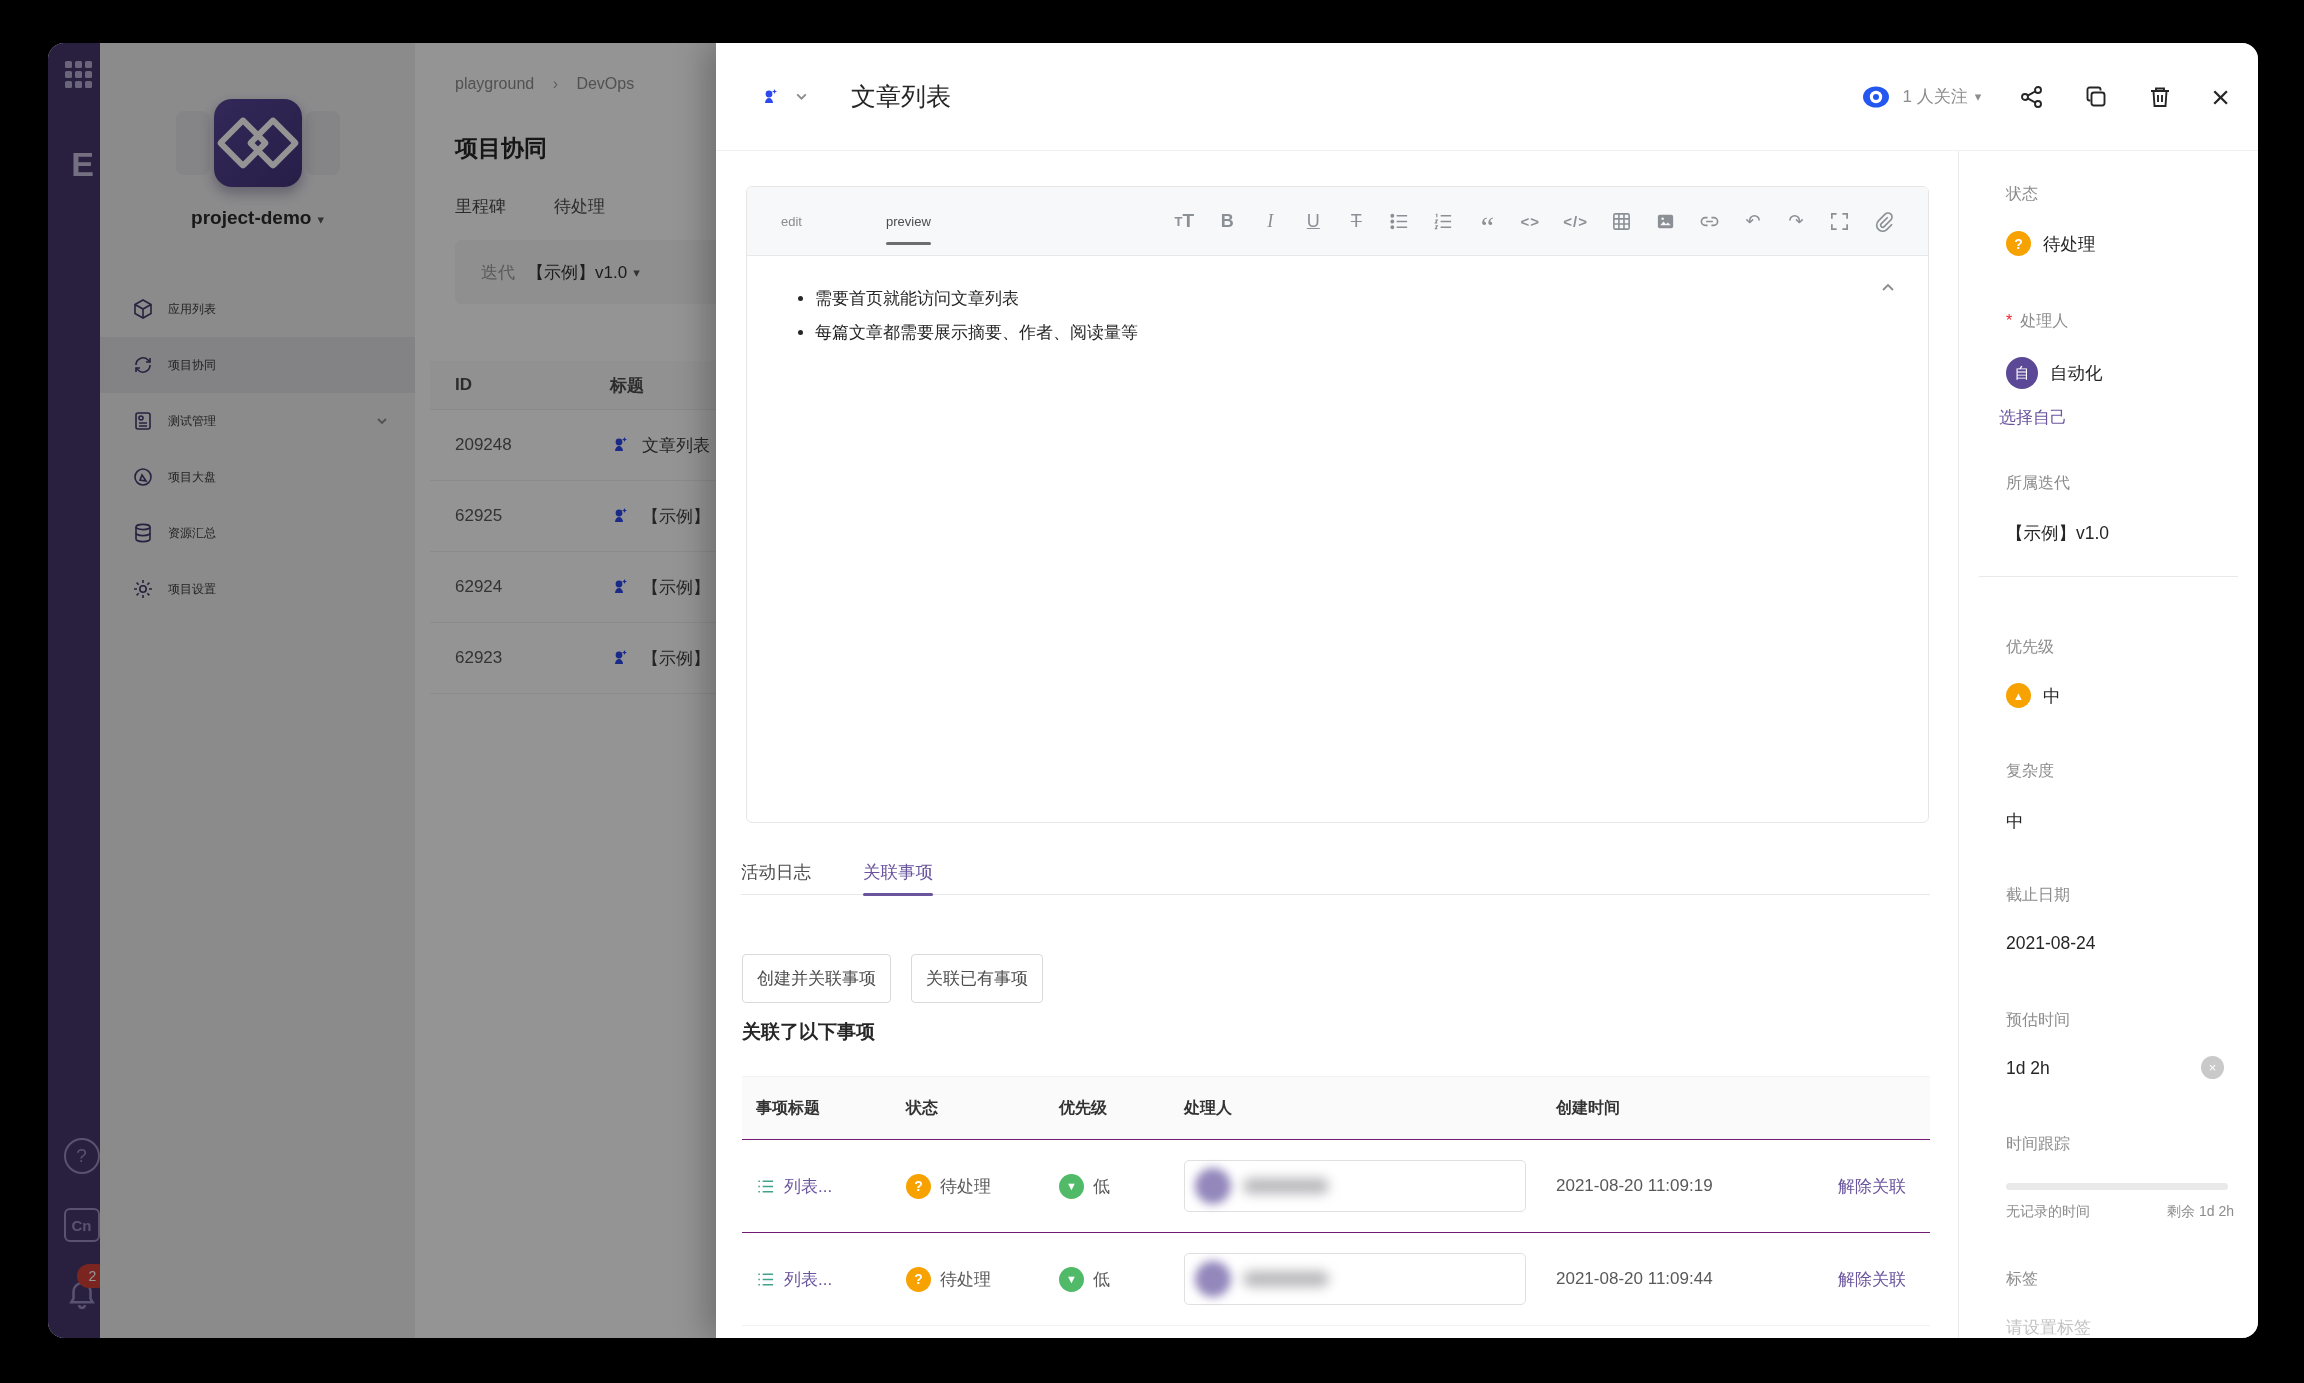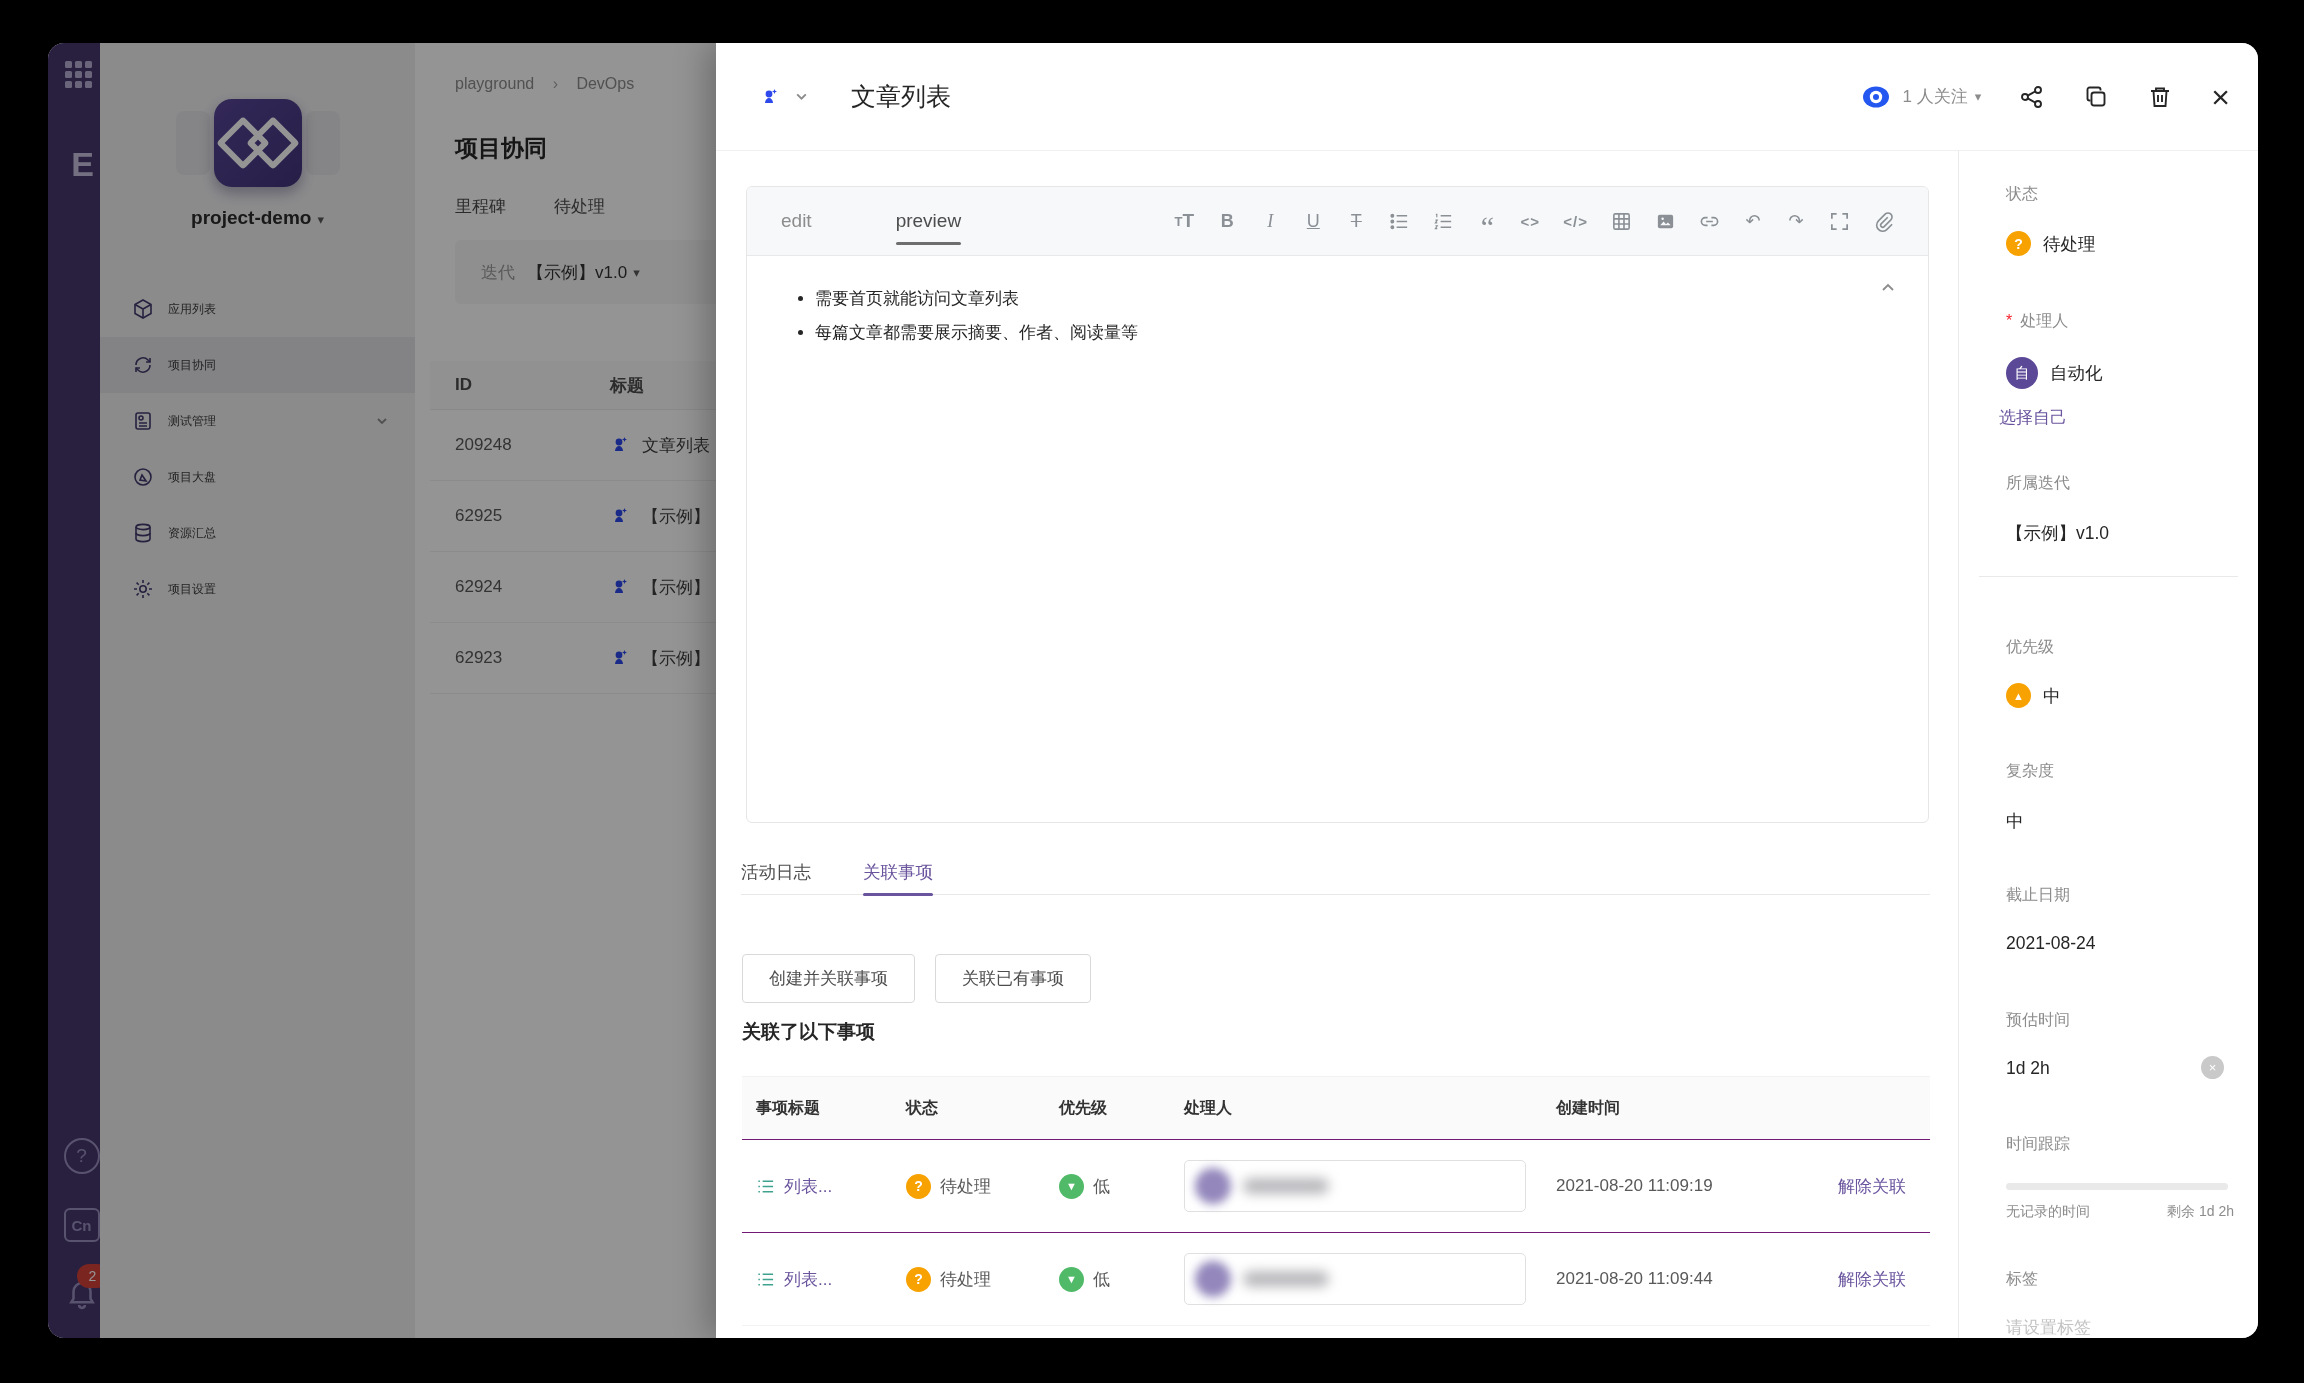--- a/index.html
+++ b/index.html
@@ -67,21 +67,21 @@
   .hclose{font-size:32px;color:#262626;line-height:26px;margin-left:38px;cursor:pointer;}
 
   .d-body{flex:1;display:flex;min-height:0;}
   .d-content{width:1242px;flex:0 0 1242px;position:relative;}
   .d-detail{flex:1;border-left:1px solid #ebebeb;position:relative;}
 
   
   .editor{position:absolute;left:30px;top:35px;width:1181px;height:635px;border:1px solid #e6e6e6;border-radius:6px;overflow:hidden;background:#fff;}
   .ed-bar{height:68px;background:#f7f8f9;border-bottom:1px solid #e8e8e8;display:flex;align-items:stretch;padding:0 34px;}
   .ed-tabs{display:flex;gap:42px;}
-  .ed-tab{position:relative;display:flex;align-items:center;font-size:19px;color:#8c8c8c;cursor:pointer;}
+  .ed-tab{position:relative;display:flex;align-items:center;font-size:13px;color:#8c8c8c;cursor:pointer;}
   .ed-tab.active{color:#4d4d4d;margin-left:42px;}
   .ed-tab.active::after{content:"";position:absolute;left:0;right:0;bottom:10px;height:3px;background:#6e6e6e;border-radius:2px;}
   .ed-icons{margin-left:auto;display:flex;align-items:center;gap:23px;color:#8b9096;}
   .ticon{min-width:20px;height:22px;display:flex;align-items:center;justify-content:center;font-size:18px;cursor:pointer;}
   .ticon svg{width:21px;height:21px;}
   .ticon.bold{font-weight:bold;}
   .ticon.italic{font-style:italic;font-family:"Liberation Serif",serif;}
   .ticon.underl{text-decoration:underline;}
   .ticon.strike{text-decoration:line-through;}
   .ticon.fsz b{font-size:19px;font-weight:600;} .ticon.fsz i{font-style:normal;font-size:13px;font-weight:600;}
@@ -92,21 +92,21 @@
   .ed-area li{font-size:17px;color:#262626;line-height:34px;}
   .collapse-chev{position:absolute;right:32px;top:24px;width:16px;height:16px;color:#8c8c8c;cursor:pointer;}
 
   
   .sec-tabs{position:absolute;left:25px;right:28px;top:698px;height:45px;border-bottom:1px solid #e8e8e8;display:flex;gap:52px;}
   .sec-tab{position:relative;font-size:17.5px;color:#4d4d4d;display:flex;align-items:center;cursor:pointer;}
   .sec-tab.active{color:#6a549e;}
   .sec-tab.active::after{content:"";position:absolute;left:0;right:0;bottom:-2px;height:3px;background:#6a549e;border-radius:2px;}
 
   .act-btns{position:absolute;left:26px;top:803px;display:flex;gap:20px;}
-  .btn{height:49px;padding:0 26px;background:#fff;border:1px solid #d9d9d9;border-radius:4px;font-size:17px;color:#4d4d4d;display:flex;align-items:center;cursor:pointer;}
+  .btn{height:49px;padding:0 14px;background:#fff;border:1px solid #d9d9d9;border-radius:4px;font-size:17px;color:#4d4d4d;display:flex;align-items:center;cursor:pointer;}
   .rel-heading{position:absolute;left:26px;top:868px;font-size:19px;font-weight:bold;color:#262626;}
 
   
   .rel-table{position:absolute;left:26px;top:925px;width:1188px;border:1px solid #f2f2f2;border-left:none;border-right:none;}
   .rt-head{height:62px;background:#fafafa;display:flex;align-items:center;font-size:16px;font-weight:bold;color:#333;}
   .rt-row{height:92px;display:flex;align-items:center;font-size:17px;color:#595959;border-top:1px solid #701a75;}
   .col-t{width:150px;padding-left:14px;flex:0 0 auto;display:flex;align-items:center;gap:9px;}
   .col-s{width:153px;flex:0 0 auto;display:flex;align-items:center;gap:9px;}
   .col-p{width:125px;flex:0 0 auto;display:flex;align-items:center;gap:9px;}
   .col-a{width:372px;flex:0 0 auto;}

